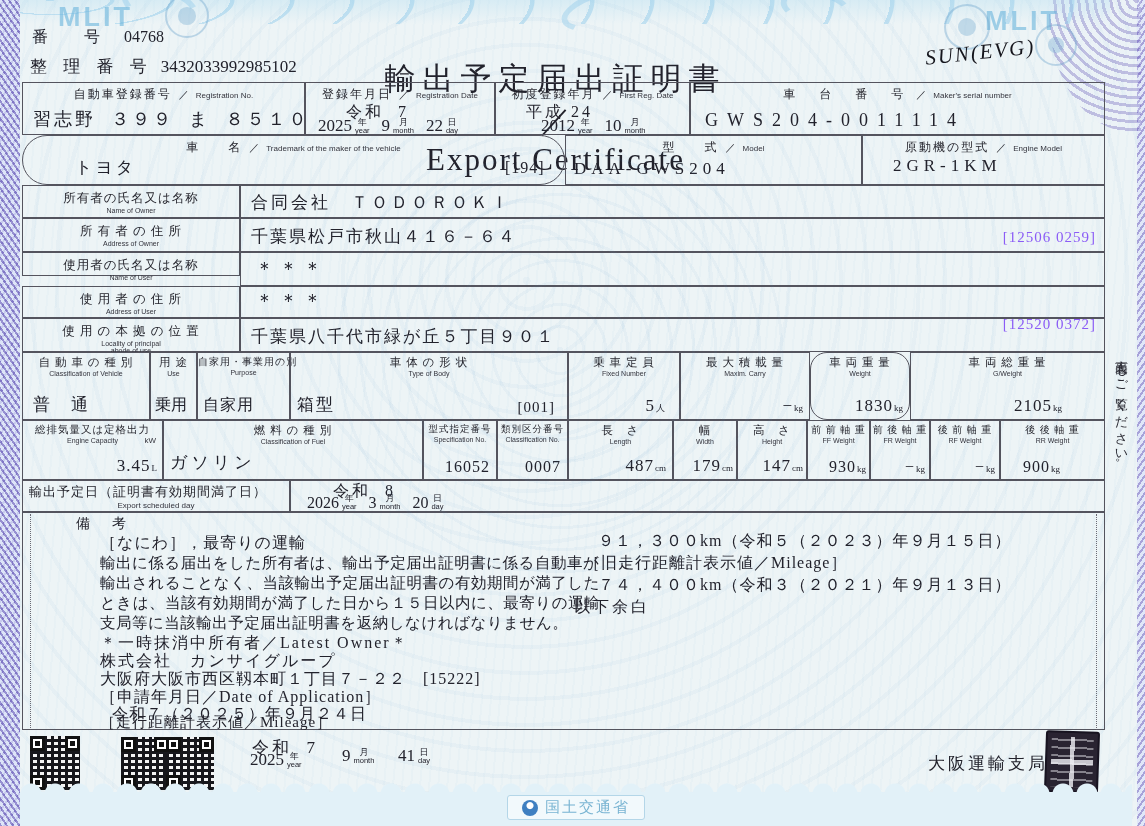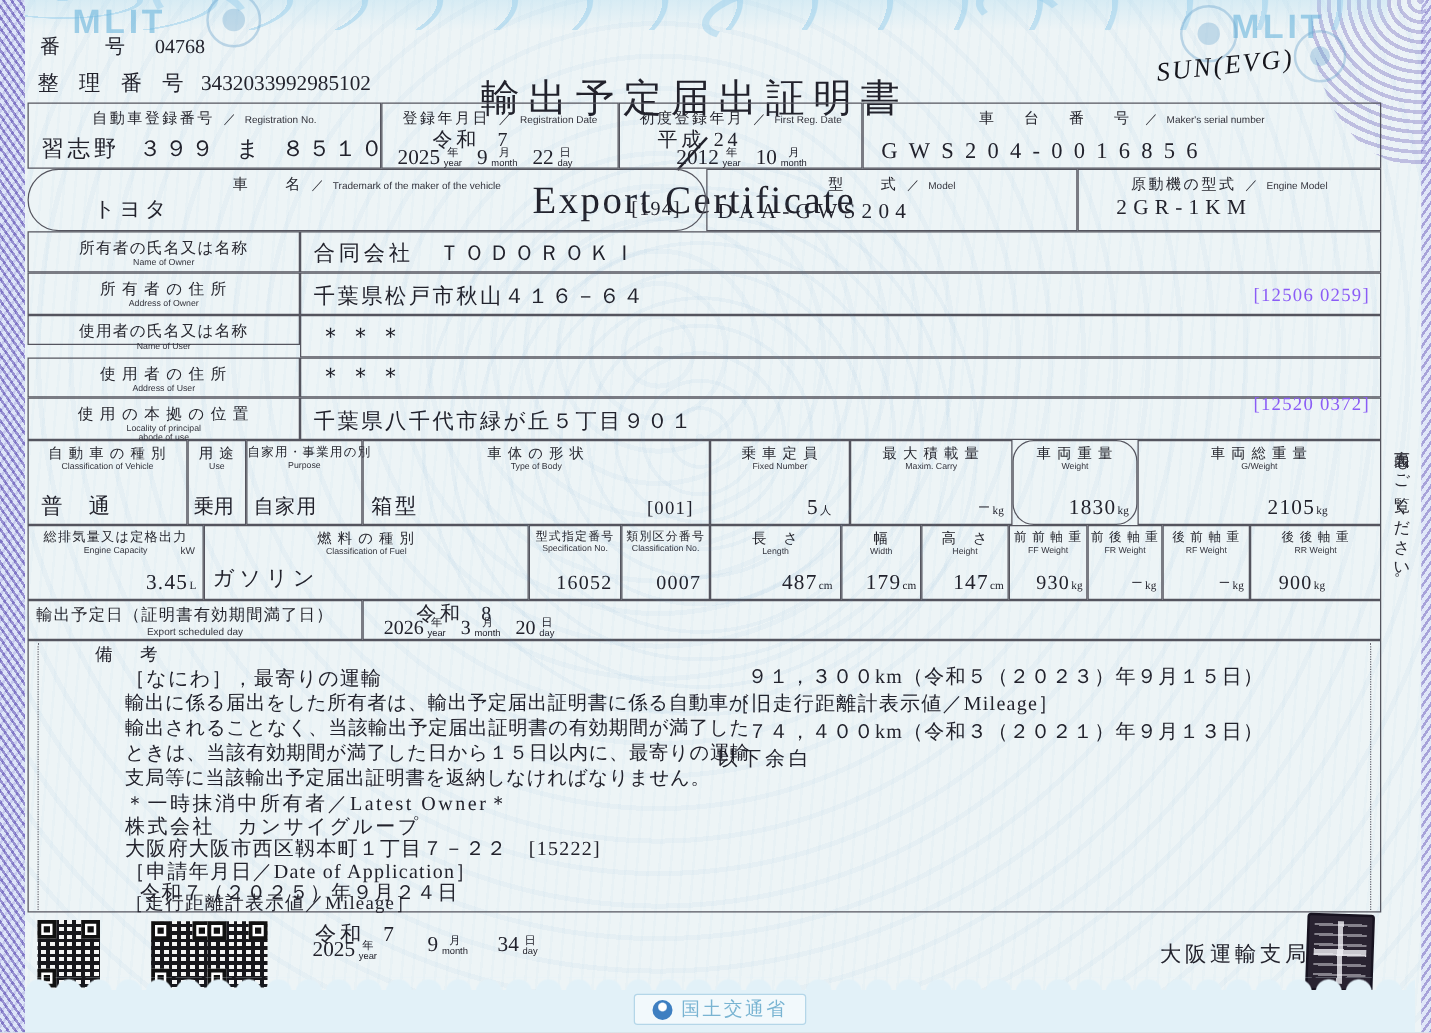--- a/index.html
+++ b/index.html
@@ -166,21 +166,21 @@
       <span class="n">10</span>
       <span class="un"><i class="uj">月</i><i class="ue">month</i></span>
     </div>
   </div>
   <div class="cell" style="left:690px;top:82px;width:415px;height:53px;">
     <div class="hrow">
       <span class="lj" style="letter-spacing:6px;">車  台  番  号</span>
       <span class="sep">／</span>
       <span class="le">Maker's serial number</span>
     </div>
-    <div class="vl" style="font-size:18px;letter-spacing:9px;left:14px;">GWS204-0016856</div>
+    <div class="vl" style="font-size:18px;letter-spacing:9px;left:14px;">GWS204-0011114</div>
   </div>
 
   <div class="cell" style="left:22px;top:135px;width:543px;height:50px;border-radius:25px;">
     <div class="hrow">
       <span class="lj">車　　名</span>
       <span class="sep">／</span>
       <span class="le">Trademark of the maker of the vehicle</span>
     </div>
     <div class="vl" style="left:52px;bottom:5px;letter-spacing:3px;">トヨタ</div>
   </div>
@@ -399,21 +399,21 @@
   <div class="era" style="left:252px;top:736px;font-size:17px;">令和  7</div>
   <div class="ymd" style="left:250px;top:750px;">
     <span class="n">2025</span>
     <span class="un"><i class="uj">年</i><i class="ue">year</i></span>
   </div>
   <div class="ymd" style="left:342px;top:746px;">
     <span class="n">9</span>
     <span class="un"><i class="uj">月</i><i class="ue">month</i></span>
   </div>
   <div class="ymd" style="left:398px;top:746px;">
-    <span class="n">34</span>
+    <span class="n">41</span>
     <span class="un"><i class="uj">日</i><i class="ue">day</i></span>
   </div>
 
   <div class="authjp">大阪運輸支局長</div>
   <div class="seal"></div>
 
   <div class="footband">
     <div class="mlitbox">
       <span class="mliticon"></span>
       <span class="mlittext">国土交通省</span>

